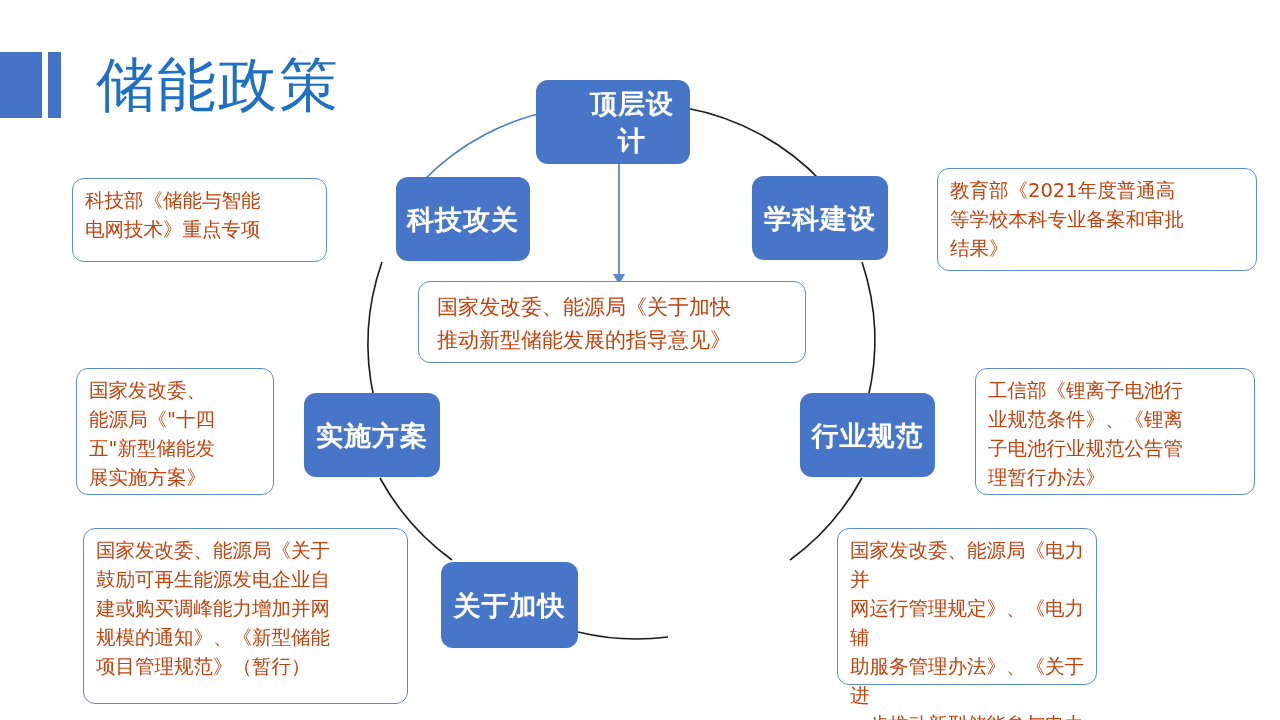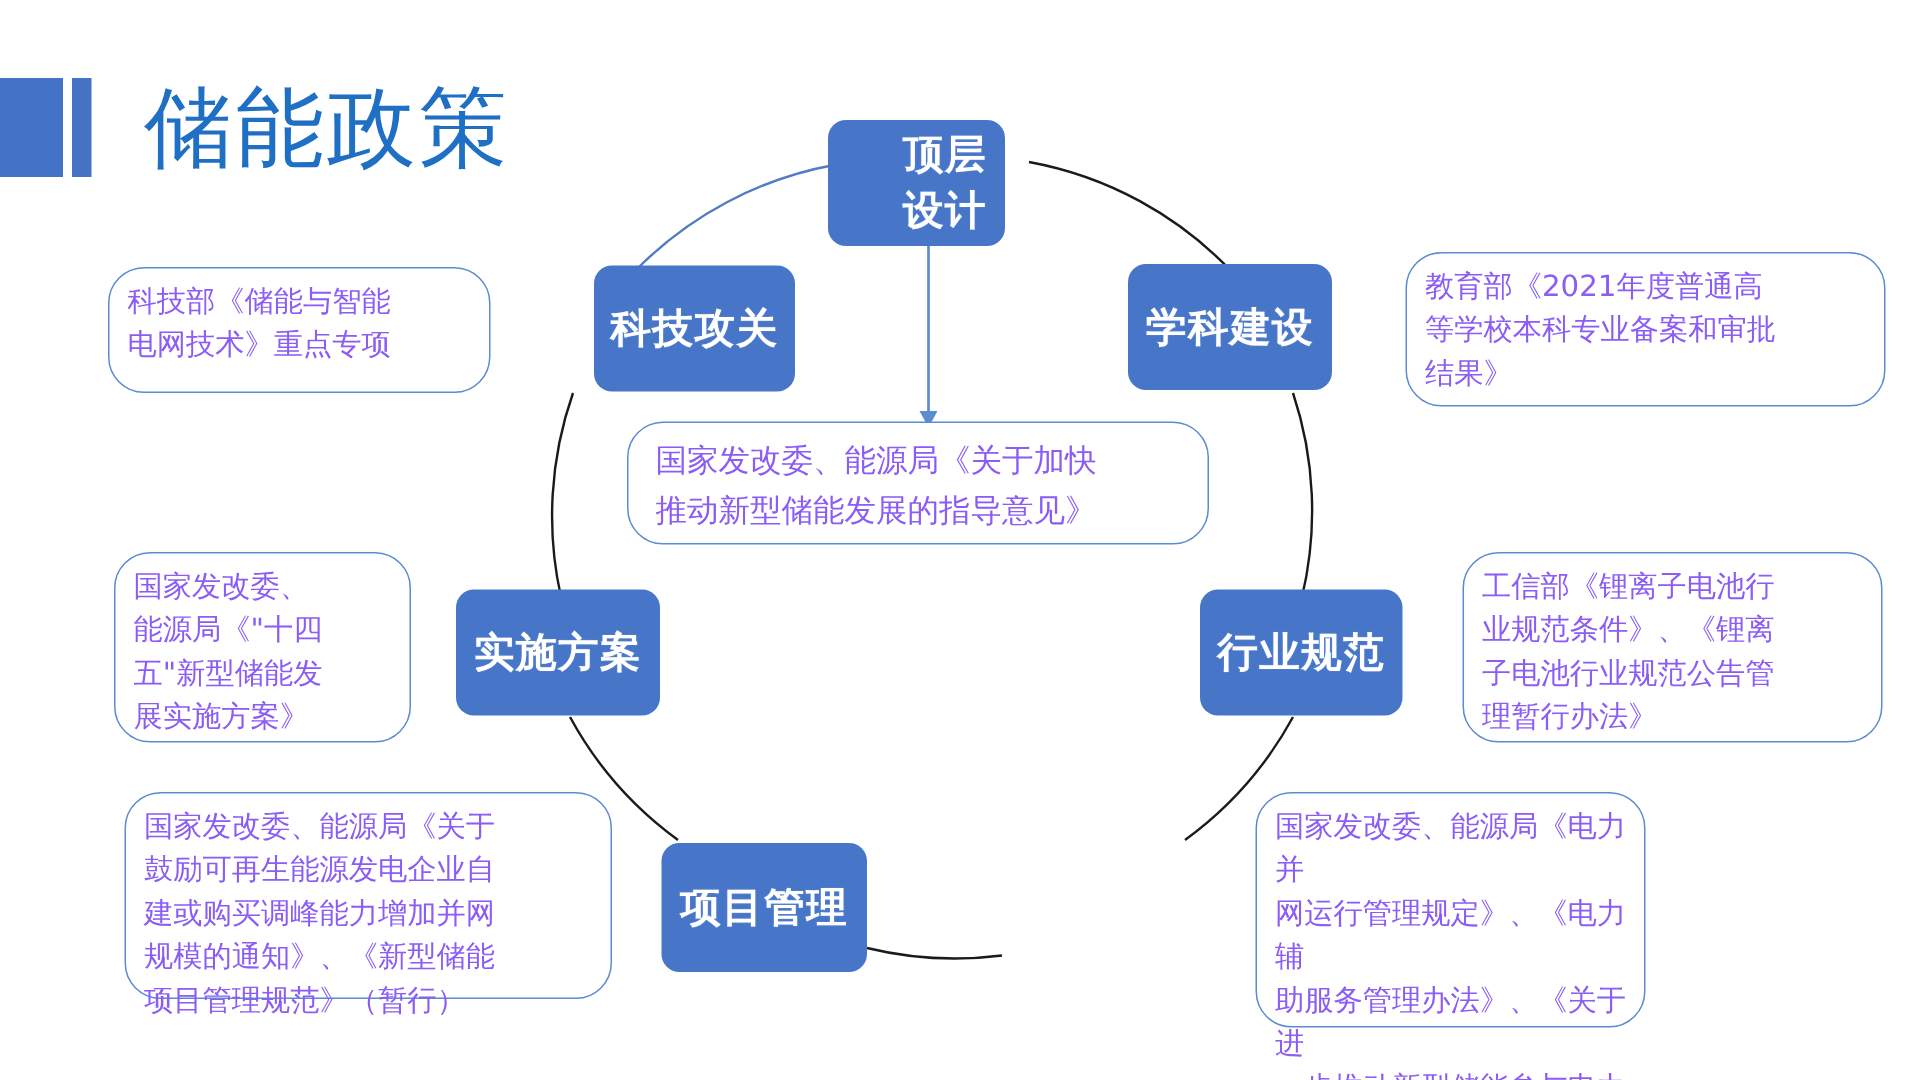--- a/index.html
+++ b/index.html
@@ -71,23 +71,23 @@
     padding: 4px 10px;
     letter-spacing: 1px;
     font-family: "DejaVu Sans", "Liberation Sans", sans-serif;
     text-shadow: 0 0 1px rgba(255,255,255,0.25);
   }
 
   
   .callout {
     position: absolute;
     border: 1.4px solid #5B8BD0;
-    border-radius: 24px;
+    border-radius: 12px;
     background: #ffffff;
-    color: #8b5cf6;
+    color: #c2410c;
     font-size: 19.5px;
     line-height: 29px;
     box-sizing: border-box;
     padding: 7px 12px;
     font-family: "DejaVu Sans", "Liberation Sans", sans-serif;
     white-space: pre-wrap;
   }
   .callout.center-note {
     font-size: 21px;
     line-height: 33px;
@@ -116,28 +116,28 @@
     <path d="M 668,637 A 248,248 0 0 1 578,632" fill="none" stroke="#1a1a1a" stroke-width="1.6"></path>
 
     <path d="M 452,560 A 248,248 0 0 1 380,478" fill="none" stroke="#1a1a1a" stroke-width="1.6"></path>
 
     <path d="M 374,398 A 248,248 0 0 1 382,262" fill="none" stroke="#1a1a1a" stroke-width="1.6"></path>
 
     <line x1="619" y1="164" x2="619" y2="276" stroke="#5B8BD0" stroke-width="1.8"></line>
     <polygon points="613,274 625,274 619,285" fill="#5B8BD0"></polygon>
   </svg>
 
-  <div class="node" style="left:552px; top:80px;  width:118px; height:84px;padding-left:48px;">顶层设计</div>
+  <div class="node" style="left:536px; top:80px;  width:154px; height:84px;padding-left:48px;">顶层设计</div>
 
   <div class="node" style="left:752px; top:176px; width:136px; height:84px;">学科建设</div>
 
   <div class="node" style="left:800px; top:393px; width:135px; height:84px;">行业规范</div>
 
 
-  <div class="node" style="left:441px; top:562px; width:137px; height:86px;">项目管理</div>
+  <div class="node" style="left:441px; top:562px; width:137px; height:86px;">关于加快</div>
 
   <div class="node" style="left:304px; top:393px; width:136px; height:84px;">实施方案</div>
 
   <div class="node" style="left:352px; top:177px; width:134px; height:84px;margin-left:44px;">科技攻关</div>
 
   <div class="callout center-note" style="left:418px; top:281px; width:388px; height:82px;">国家发改委、能源局《关于加快
 推动新型储能发展的指导意见》</div>
 
   <div class="callout" style="left:72px; top:178px; width:255px; height:84px;">科技部《储能与智能
 电网技术》重点专项</div>
@@ -149,21 +149,21 @@
   <div class="callout" style="left:76px; top:368px; width:198px; height:127px;">国家发改委、
 能源局《"十四
 五"新型储能发
 展实施方案》</div>
 
   <div class="callout" style="left:975px; top:368px; width:280px; height:127px;">工信部《锂离子电池行
 业规范条件》、《锂离
 子电池行业规范公告管
 理暂行办法》</div>
 
-  <div class="callout" style="left:83px; top:528px; width:325px; height:138px;">国家发改委、能源局《关于
+  <div class="callout" style="left:83px; top:528px; width:325px; height:176px;">国家发改委、能源局《关于
 鼓励可再生能源发电企业自
 建或购买调峰能力增加并网
 规模的通知》、《新型储能
 项目管理规范》（暂行）</div>
 
   <div class="callout" style="left:837px; top:528px; width:260px; height:157px;">国家发改委、能源局《电力并
 网运行管理规定》、《电力辅
 助服务管理办法》、《关于进
 一步推动新型储能参与电力市
 场和调度运用的通知》</div>

